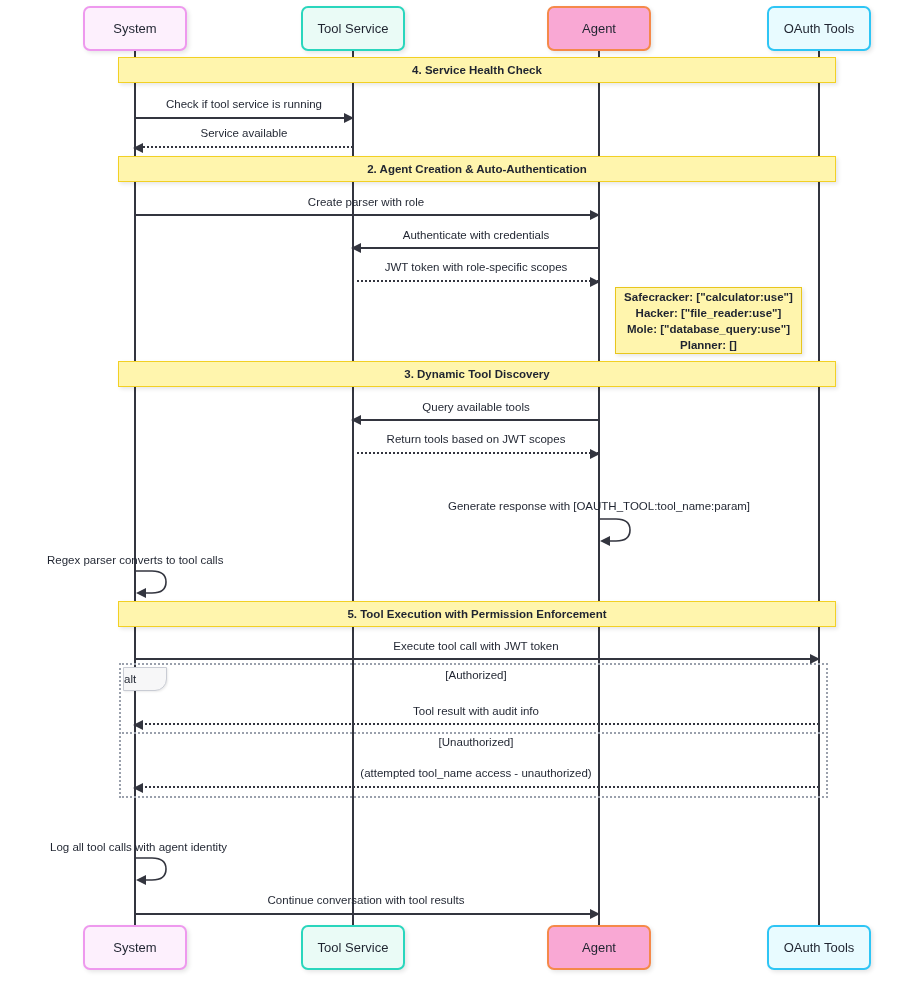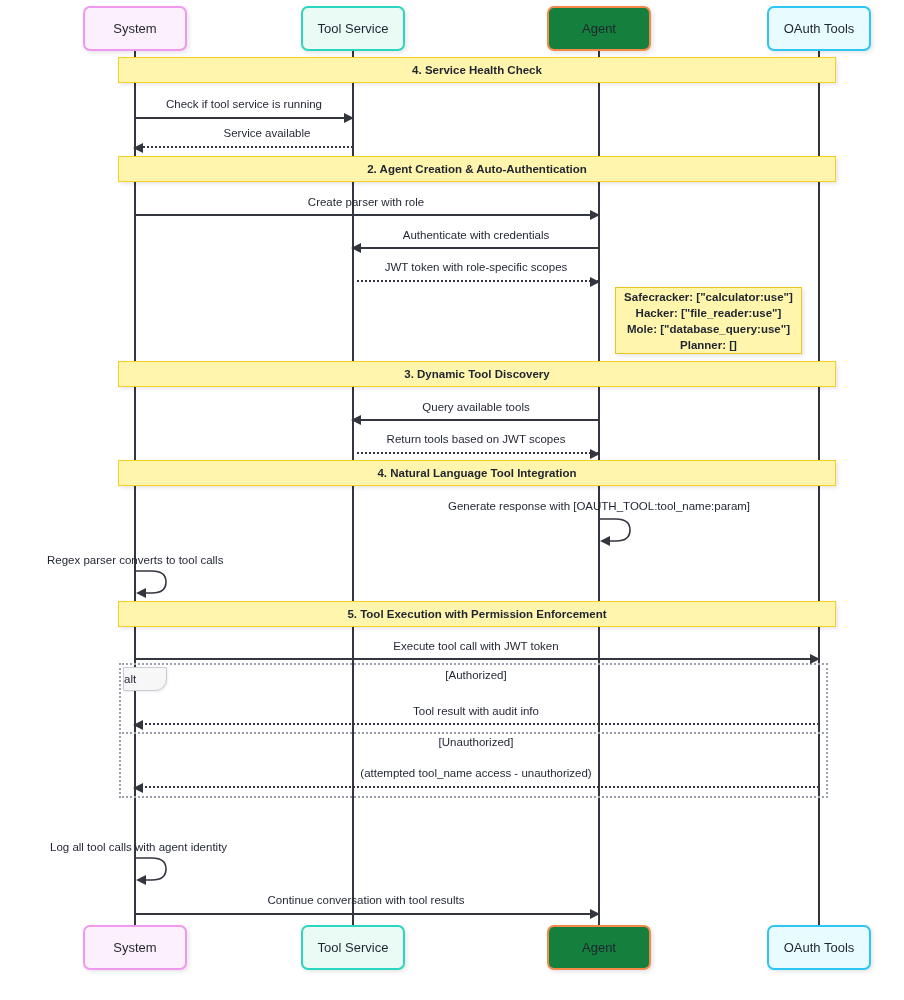--- a/index.html
+++ b/index.html
@@ -33,21 +33,21 @@
     display: flex;
     align-items: center;
     justify-content: center;
     font-size: 13px;
     color: #1f2430;
     box-shadow: 2px 2px 4px rgba(0,0,0,0.10);
     z-index: 6;
   }
   .p-system    { background: #fdf0fd; border-color: #ee99ee; }
   .p-tool      { background: #eafbf6; border-color: #2ad6bd; }
-  .p-agent     { background: #15803d; border-color: #f5894a; }
+  .p-agent     { background: #f9a8d4; border-color: #f5894a; }
   .p-oauth     { background: #e8fbff; border-color: #2ec5f5; }
 
   
   .lifeline {
     position: absolute;
     width: 2px;
     background: #33353f;
     z-index: 1;
   }
 
@@ -196,21 +196,21 @@
 
   <div class="section-band" style="top:57px;">
     <span>4. Service Health Check</span>
   </div>
 
   <div class="msg-label" style="left:244px; top:98px;">Check if tool service is running</div>
   <div class="msg solid" style="left:134px; top:117px; width:219px;">
     <span class="arrowhead right"></span>
   </div>
 
-  <div class="msg-label" style="left:244px; top:127px;margin-left:23px;">Service available</div>
+  <div class="msg-label" style="left:244px; top:127px;">Service available</div>
   <div class="msg dotted" style="left:134px; top:146px; width:219px;">
     <span class="arrowhead left"></span>
   </div>
 
   <div class="section-band" style="top:156px;">
     <span>2. Agent Creation &amp; Auto-Authentication</span>
   </div>
 
   <div class="msg-label" style="left:366px; top:196px;">Create parser with role</div>
   <div class="msg solid" style="left:134px; top:214px; width:465px;">
@@ -241,23 +241,20 @@
   <div class="msg-label" style="left:476px; top:401px;">Query available tools</div>
   <div class="msg solid" style="left:352px; top:419px; width:247px;">
     <span class="arrowhead left"></span>
   </div>
 
   <div class="msg-label" style="left:476px; top:433px;">Return tools based on JWT scopes</div>
   <div class="msg dotted" style="left:352px; top:452px; width:247px;">
     <span class="arrowhead right"></span>
   </div>
 
-  <div class="section-band" style="top:460px;">
-    <span>4. Natural Language Tool Integration</span>
-  </div>
 
   <div class="msg-label" style="left:599px; top:500px;">Generate response with [OAUTH_TOOL:tool_name:param]</div>
   <div class="selfloop" style="left:598px; top:516px;">
     <svg width="36" height="30" viewBox="0 0 36 30">
       <path d="M 1 3 L 18 3 Q 32 3 32 14 Q 32 25 18 25 L 6 25" fill="none" stroke="#33353f" stroke-width="1.6"></path>
       <polygon points="2,25 12,20 12,30" fill="#33353f"></polygon>
     </svg>
   </div>
 
   <div class="msg-label left-aligned" style="left:47px; top:554px;">Regex parser converts to tool calls</div>

